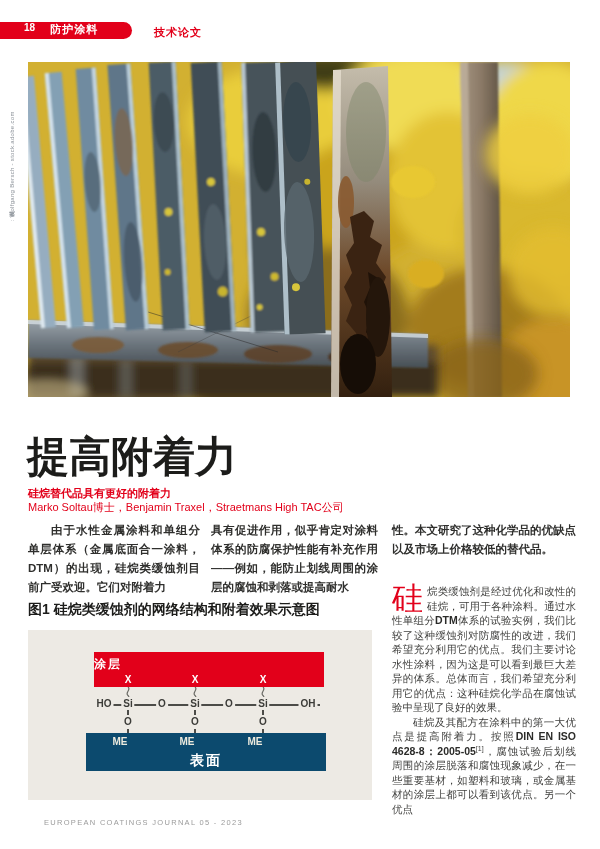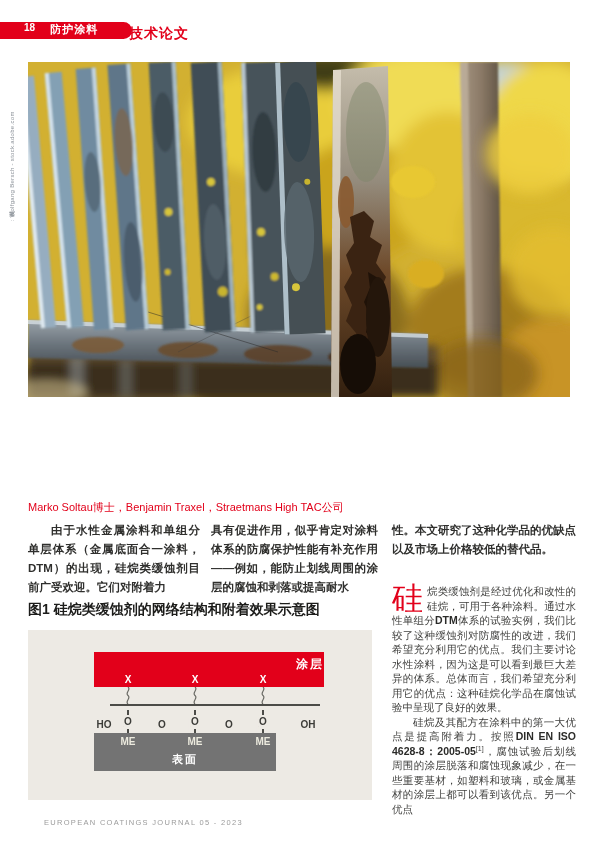--- a/index.html
+++ b/index.html
@@ -4,21 +4,21 @@
 <style>
   html,body{margin:0;padding:0;background:#ffffff;}
   body{width:600px;height:849px;font-family:"Liberation Sans","DejaVu Sans",sans-serif;}
   .page{position:relative;width:600px;height:849px;background:#fff;overflow:hidden;}
 
   
   .header-pill{position:absolute;left:0;top:22px;height:17px;width:132px;
     background:#e2001a;border-radius:0 9px 9px 0;display:flex;align-items:flex-start;color:#fff;}
   .header-pill .pnum{margin-left:24px;font-size:10px;font-weight:bold;}
   .header-pill .sec{margin-left:15px;font-size:11px;font-weight:bold;letter-spacing:1px;}
-  .header-tab{position:absolute;left:129px;top:25px;color:#e2001a;font-size:14px;font-weight:bold;letter-spacing:1px;}
+  .header-tab{position:absolute;left:154px;top:25px;color:#e2001a;font-size:11px;font-weight:bold;letter-spacing:1px;}
 
   
   .photo{position:absolute;left:28px;top:62px;width:542px;height:335px;overflow:hidden;background:#d2b031;}
   .credit{position:absolute;left:8px;top:62px;height:160px;font-size:6px;color:#8d939a;
     writing-mode:vertical-rl;transform:rotate(180deg);letter-spacing:.3px;white-space:nowrap;}
 
   
   .title{position:absolute;left:27px;top:429px;font-size:42px;font-weight:bold;color:#1c1c1a;}
   .subtitle{position:absolute;left:28px;top:486px;font-size:11px;font-weight:bold;color:#e2001a;}
   .byline{position:absolute;left:28px;top:500px;font-size:11px;color:#e2001a;}
@@ -36,34 +36,34 @@
   .body-p{font-size:10.5px;line-height:14.5px;color:#3f3f3d;text-align:justify;margin:0;}
   .body-p b{color:#2b2b29;}
   .indent{text-indent:2em;}
   .dropcap{float:left;color:#e2001a;font-size:31px;line-height:27px;padding:1px 4px 0 0;}
   sup{font-size:7px;line-height:0;}
 
   
   .fig-caption{position:absolute;left:28px;top:601px;font-size:14px;font-weight:bold;color:#1c1c1a;}
   .fig-box{position:absolute;left:28px;top:630px;width:344px;height:170px;background:#edeae4;}
   .coat-bar{position:absolute;left:66px;top:22px;width:230px;height:35px;background:#e2001a;}
-  .coat-label{position:absolute;left:0;width:100%;top:4px;text-align:right;color:#fff;
+  .coat-label{position:absolute;left:0;width:100%;top:4px;text-align:left;color:#fff;
     font-size:12px;font-weight:bold;letter-spacing:2px;}
   .x-label{position:absolute;bottom:2px;transform:translateX(-50%);color:#fff;font-size:10px;font-weight:bold;}
   .squiggle{position:absolute;top:57px;transform:translateX(-50%);}
   .chem-line{position:absolute;left:82px;top:74px;width:210px;height:1.5px;background:#4c4c48;}
   .chem-letter{position:absolute;top:67px;transform:translateX(-50%);background:#edeae4;
-    padding:0 2px;font-size:10px;font-weight:bold;color:#3c3c38;line-height:14px;margin-top:21px;}
+    padding:0 2px;font-size:10px;font-weight:bold;color:#3c3c38;line-height:14px;}
   .vbond{position:absolute;top:80px;width:1.5px;height:24px;background:#4c4c48;}
   .o-letter{position:absolute;top:85px;transform:translateX(-50%);background:#edeae4;
     padding:1px 1px;font-size:10px;font-weight:bold;color:#3c3c38;line-height:12px;}
-  .surface-bar{position:absolute;left:66px;top:103px;width:182px;height:38px;background:#737373;}
+  .surface-bar{position:absolute;left:58px;top:103px;width:240px;height:38px;background:#0c4a6e;}
   .me-label{position:absolute;top:3px;transform:translateX(-50%);color:#eceade;font-size:10px;font-weight:bold;}
   .surface-label{position:absolute;left:0;width:100%;top:19px;text-align:center;color:#fff;
-    font-size:11px;font-weight:bold;letter-spacing:2px;}
+    font-size:14px;font-weight:bold;letter-spacing:2px;}
 
   
   .footer{position:absolute;left:44px;top:818px;font-size:7.5px;letter-spacing:1.3px;color:#9b9b9b;}
 </style>
 </head>
 <body>
 
 <div class="page">
 
   <div class="header-pill">
@@ -207,20 +207,22 @@
         <ellipse cx="330" cy="302" rx="18" ry="30" fill="#160d06"></ellipse>
       </g>
       <g filter="url(#b15)">
         <ellipse cx="385" cy="120" rx="22" ry="16" fill="#e8c832"></ellipse>
         <ellipse cx="398" cy="212" rx="18" ry="14" fill="#d9ae24"></ellipse>
       </g>
     </svg>
   </div>
   <div class="credit">来源: Wolfgang Bersch - stock.adobe.com</div>
 
+  <div class="title">提高附着力</div>
+  <div class="subtitle">硅烷替代品具有更好的附着力</div>
   <div class="byline">Marko Soltau博士，Benjamin Traxel，Straetmans High TAC公司</div>
 
   <div class="lede lede-1">由于水性金属涂料和单组分单层体系（金属底面合一涂料，DTM）的出现，硅烷类缓蚀剂目前广受欢迎。它们对附着力</div>
   <div class="lede lede-2">具有促进作用，似乎肯定对涂料体系的防腐保护性能有补充作用——例如，能防止划线周围的涂层的腐蚀和剥落或提高耐水</div>
 
   <div class="col3">
     <p class="lede-cont">性。本文研究了这种化学品的优缺点以及市场上价格较低的替代品。</p>
     <p class="body-p"><span class="dropcap">硅</span><span>烷类缓蚀剂是经过优化和改性的硅烷，可用于各种涂料。通过水性单组分</span><b>DTM</b><span>体系的试验实例，我们比较了这种缓蚀剂对防腐性的改进，我们希望充分利用它的优点。我们主要讨论水性涂料，因为这是可以看到最巨大差异的体系。总体而言，我们希望充分利用它的优点：这种硅烷化学品在腐蚀试验中呈现了良好的效果。</span></p>
     <p class="body-p indent"><span>硅烷及其配方在涂料中的第一大优点是提高附着力。按照</span><b>DIN EN ISO 4628-8：2005-05</b><sup>[1]</sup><span>，腐蚀试验后划线周围的涂层脱落和腐蚀现象减少，在一些重要基材，如塑料和玻璃，或金属基材的涂层上都可以看到该优点。另一个优点</span></p>
   </div>

